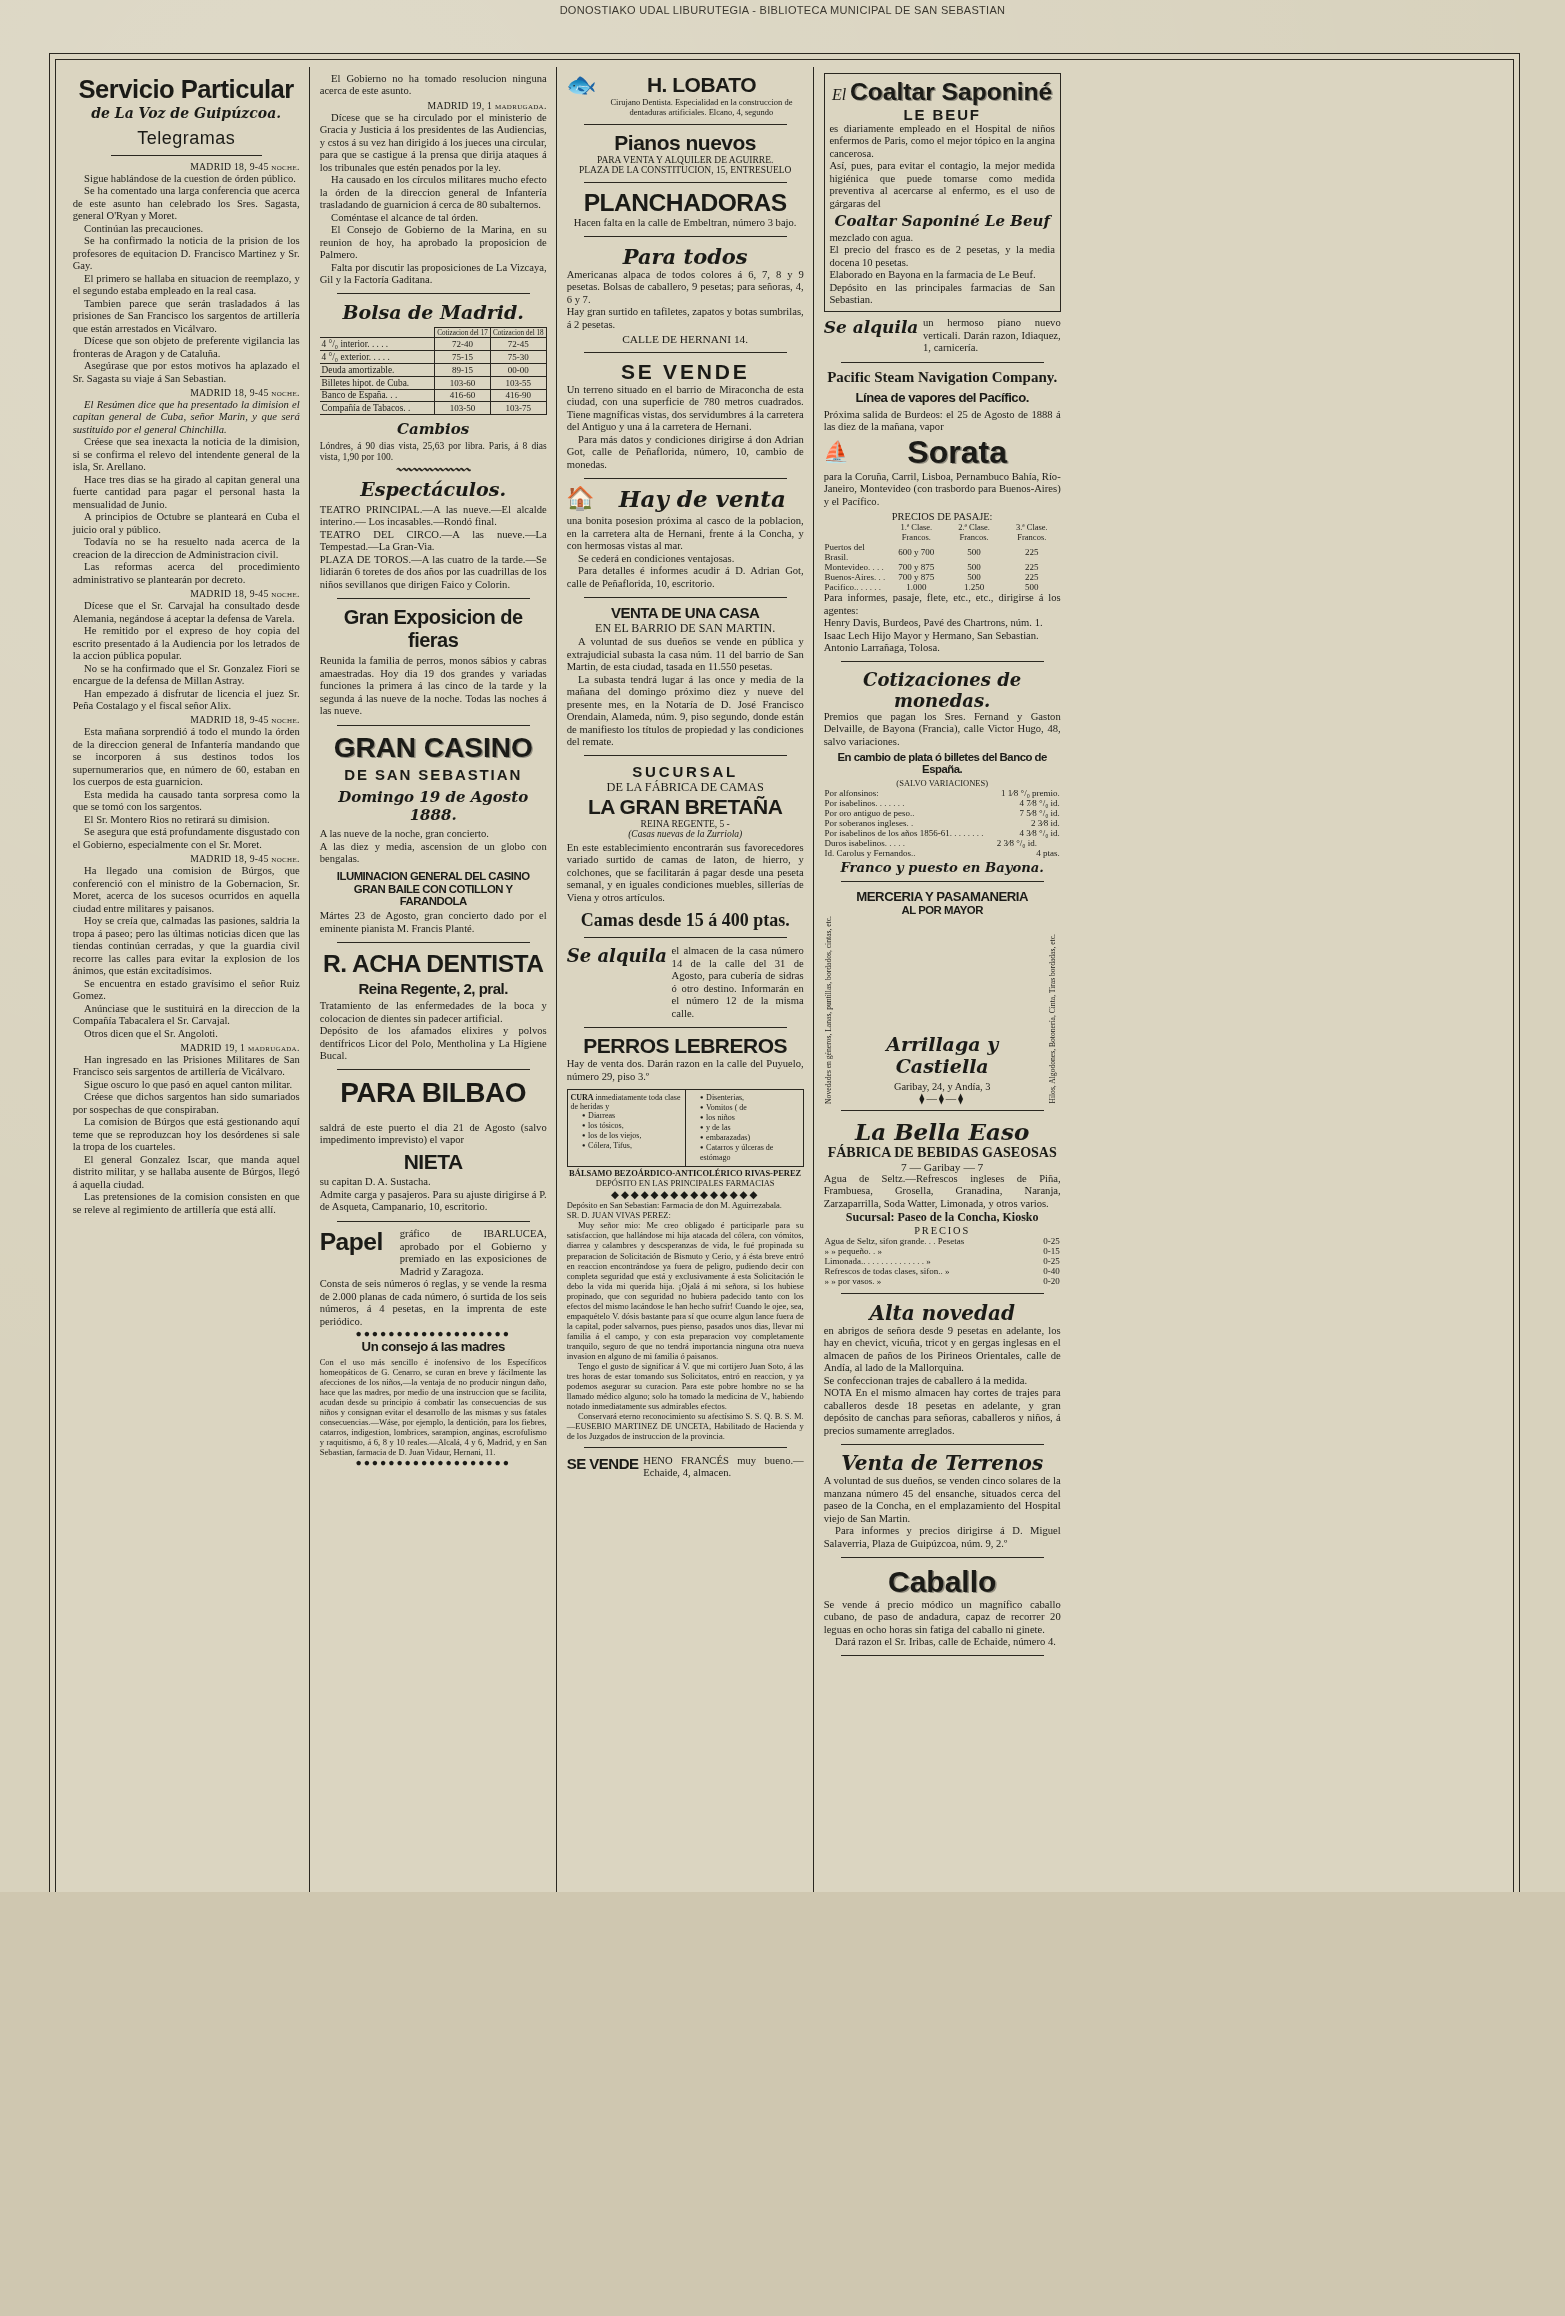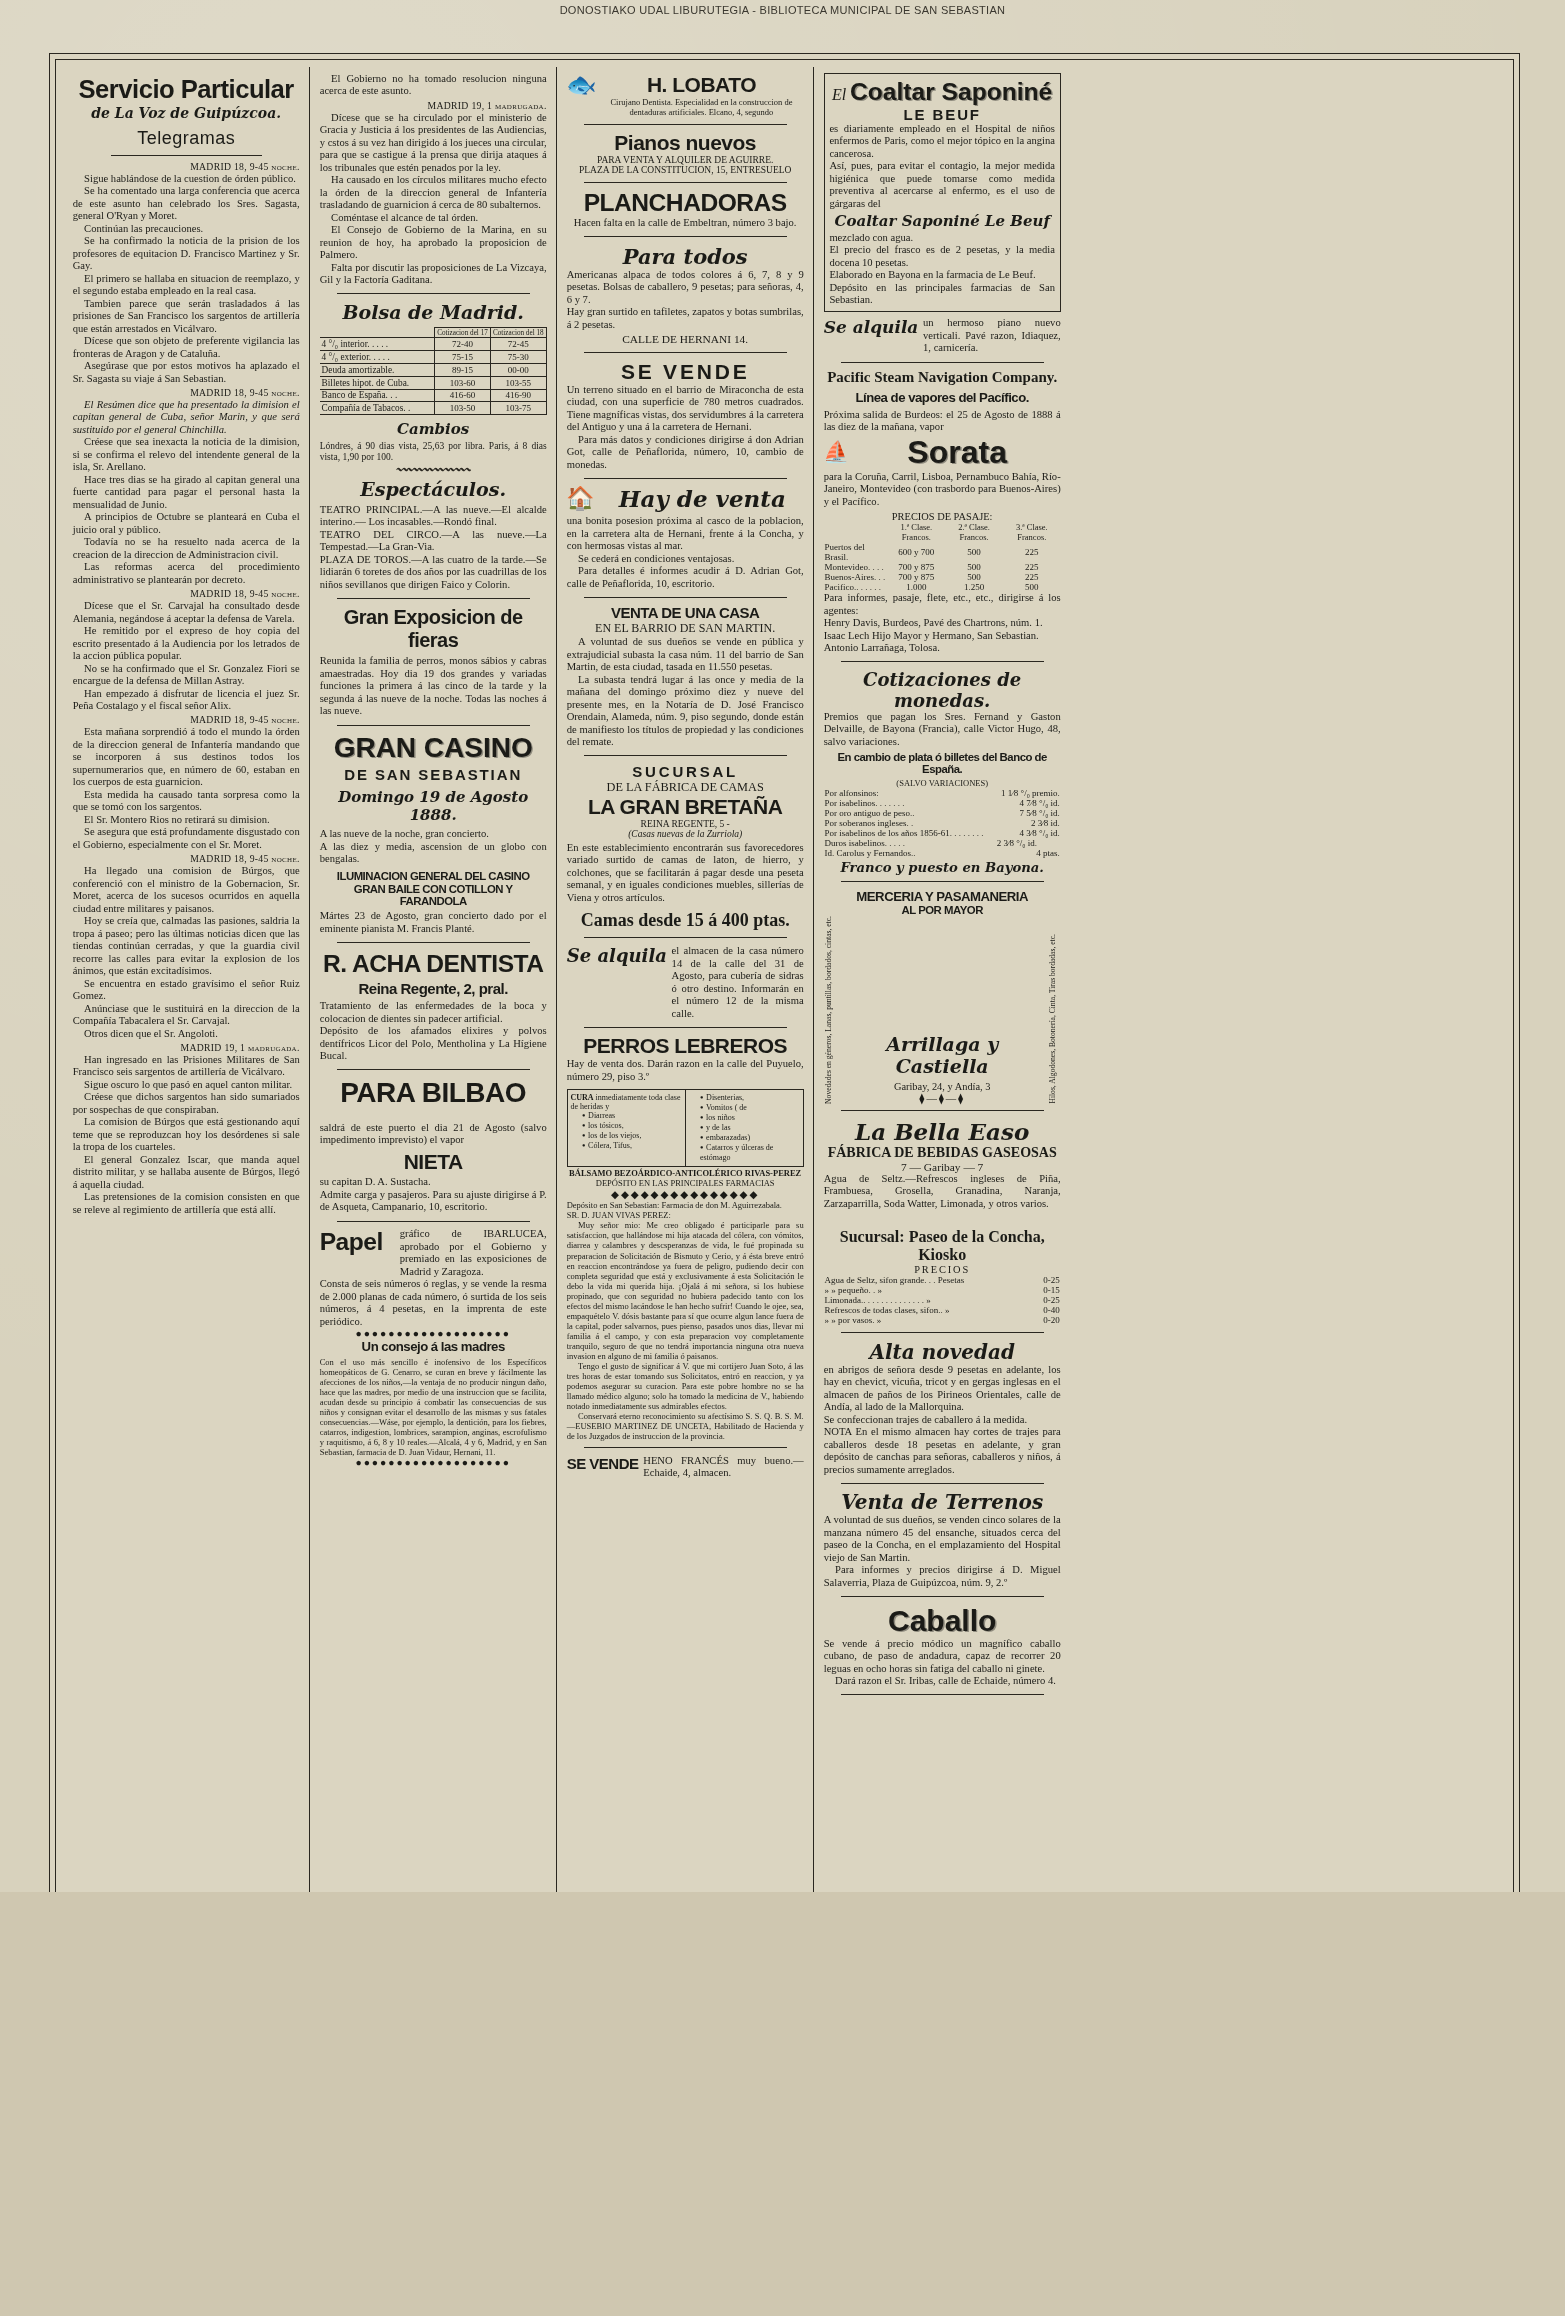--- a/index.html
+++ b/index.html
@@ -330,21 +330,21 @@
           <p class="noind">Así, pues, para evitar el contagio, la mejor medida higiénica que puede tomarse como medida preventiva al acercarse al enfermo, es el uso de gárgaras del</p>
           <div class="script" style="font-size:15px;margin:1.9px 0">Coaltar Saponiné Le Beuf</div>
           <p class="noind">mezclado con agua.</p>
           <p class="noind">El precio del frasco es de 2 pesetas, y la media docena 10 pesetas.</p>
           <p class="noind">Elaborado en Bayona en la farmacia de Le Beuf.</p>
           <p class="noind">Depósito en las principales farmacias de San Sebastian.</p>
         </div>
 
         <div style="display:flex;align-items:flex-start;gap:4.7px;margin-top:5.7px">
           <div class="script" style="font-size:17px;white-space:nowrap">Se alquila</div>
-          <p class="noind" style="flex:1">un hermoso piano nuevo verticali. Pavé razon, Idiaquez, 1, carnicería.</p>
+          <p class="noind" style="flex:1">un hermoso piano nuevo verticali. Darán razon, Idiaquez, 1, carnicería.</p>
         </div>
 
         <hr class="rule">
         <div class="serif-big" style="font-size:15px">Pacific Steam Navigation Company.</div>
         <div class="big t14" style="margin:3.8px 0">Línea de vapores del Pacífico.</div>
         <p class="noind">Próxima salida de Burdeos: el 25 de Agosto de 1888 á las diez de la mañana, vapor</p>
         <div style="display:flex;align-items:center;gap:3.8px">
           <div style="font-size:21px">⛵</div>
           <div class="shadow-title" style="font-size:32px;flex:1">Sorata</div>
         </div>
@@ -439,21 +439,21 @@
             <div class="ornament">⧫—⧫—⧫</div>
           </div>
           <div class="rot" style="width:13.2px">Hilos, Algodones, Botonería, Cinta, Tiras bordadas, etc.</div>
         </div>
 
         <hr class="rule">
         <div class="script" style="font-size:23px">La Bella Easo</div>
         <div class="serif-big" style="font-size:14px">FÁBRICA DE BEBIDAS GASEOSAS</div>
         <div class="ctr" style="font-size:11.4px">7 — Garibay — 7</div>
         <p class="noind">Agua de Seltz.—Refrescos ingleses de Piña, Frambuesa, Grosella, Granadina, Naranja, Zarzaparrilla, Soda Watter, Limonada, y otros varios.</p>
-        <div class="ctr" style="font-size:16px;margin-top:18px"><b>Sucursal: Paseo de la Concha, Kiosko</b></div>
+        <div class="ctr" style="font-size:12px;margin-top:0"><b>Sucursal: Paseo de la Concha, Kiosko</b></div>
         <div class="ctr" style="font-size:10.4px;letter-spacing:1.9px">PRECIOS</div>
         <table class="price-tb">
           <tbody>
               <tr>
             <td>Agua de Seltz, sifon grande. . . Pesetas</td>
             <td style="text-align:right">0-25</td>
           </tr>
           <tr>
             <td>»            »     pequeño. .  »</td>
             <td style="text-align:right">0-15</td>

